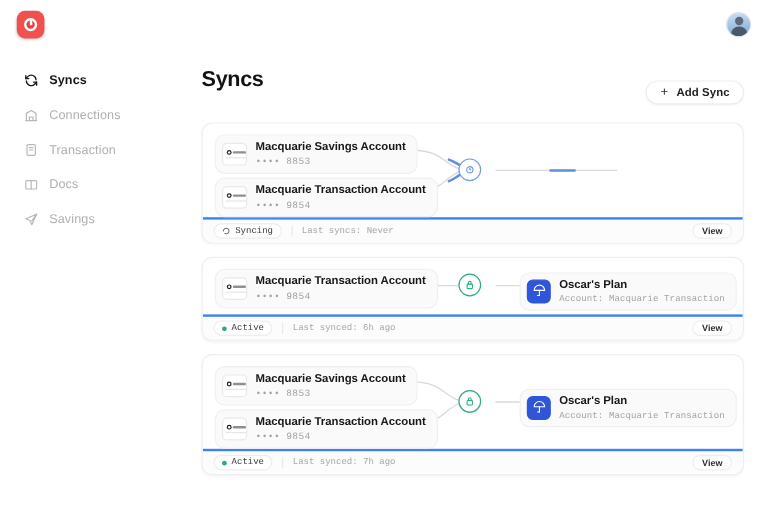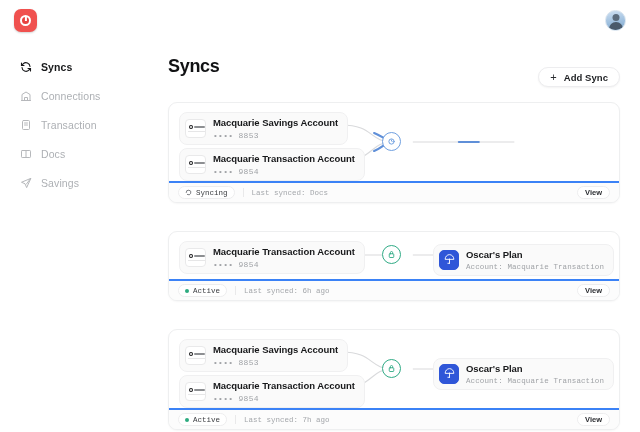--- a/index.html
+++ b/index.html
@@ -155,21 +155,21 @@
     white-space: nowrap;
     letter-spacing: 0.05px;
   }
 
   
   .sync-card {
     background: #ffffff;
     border: 1px solid #eeeff0;
     border-radius: 9px;
     box-shadow: 0 1px 2px rgba(18,20,23,0.04);
-    margin-bottom: 28px;
+    margin-bottom: 11px;
     overflow: hidden;
   }
   .flow {
     position: relative;
     padding: 9px 10px;
   }
   .flow.tall { height: 78px; }
   .flow.short { height: 47px; }
 
   .flow svg.edges {
@@ -490,21 +490,21 @@
     <div class="card-foot">
       <div class="badge">
         <span class="spin">
           <svg width="7" height="7" viewBox="0 0 24 24" fill="none" stroke="currentColor" stroke-width="3" stroke-linecap="round">
             <path d="M4 12a8 8 0 1 1 4 6.9"></path>
           </svg>
         </span>
         <span>Syncing</span>
       </div>
       <div class="foot-sep"></div>
-      <div class="foot-meta">Last synced: Docs</div>
+      <div class="foot-meta">Last syncs: Never</div>
       <div class="view-btn">View</div>
     </div>
   </section>
 
   <section class="sync-card">
     <div class="flow short">
 
       <svg class="edges" viewBox="0 0 430 47" preserveAspectRatio="none">
         <path d="M180 23 L 213 23" fill="none" stroke="#d9dadc" stroke-width="1.1"></path>
         <path d="M233 23 L 264 23" fill="none" stroke="#d9dadc" stroke-width="1.1"></path>

